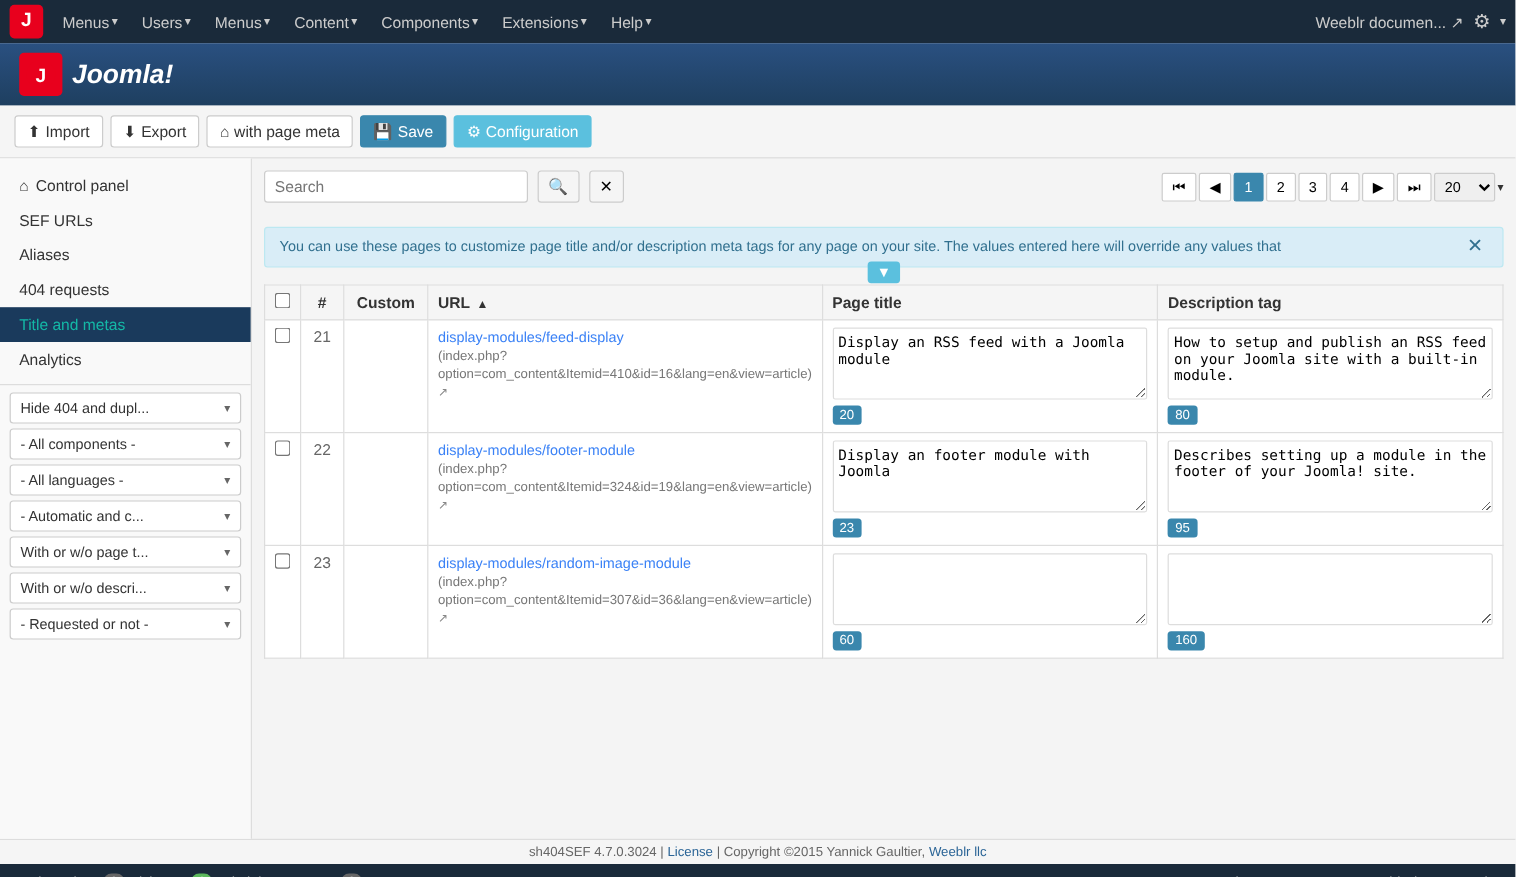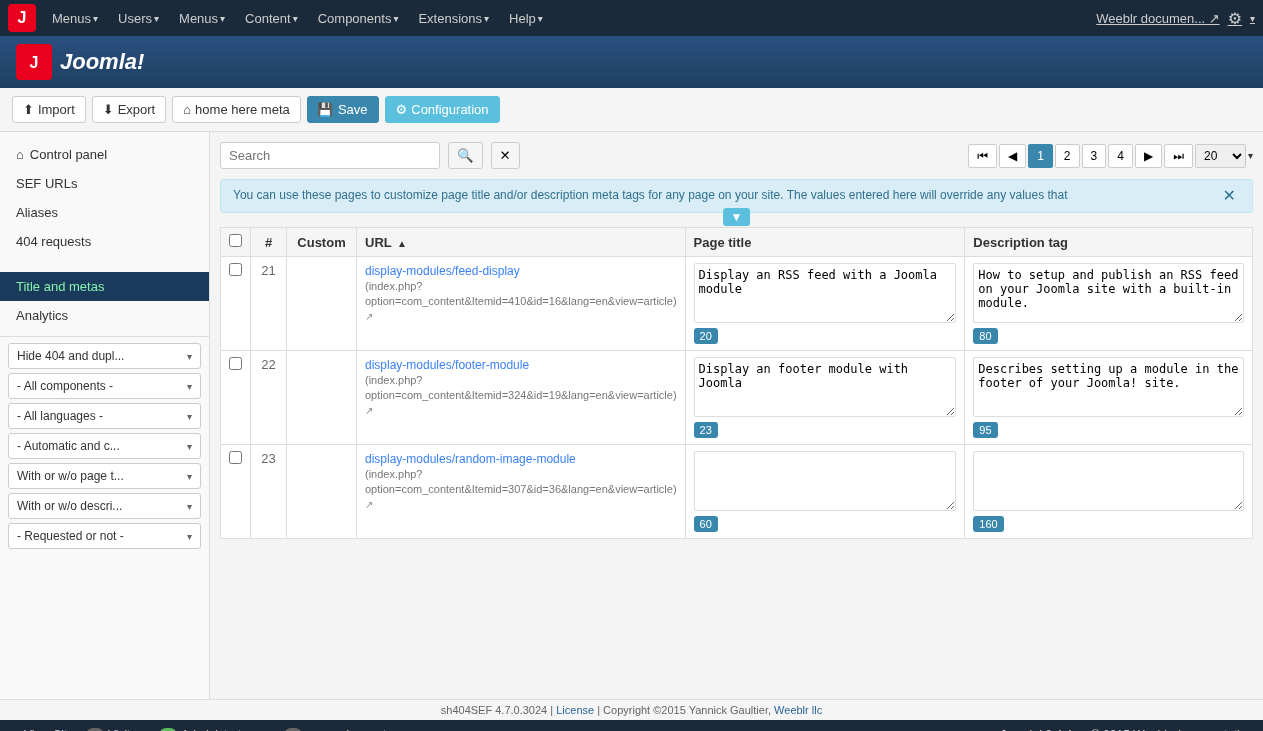--- a/index.html
+++ b/index.html
@@ -26,21 +26,21 @@
     }
     .top-nav .nav-item {
       color: #ccc;
       padding: 4px 8px;
       cursor: pointer;
       font-size: 13px;
       display: flex; align-items: center; gap: 2px;
       white-space: nowrap;
     }
     .top-nav .nav-spacer { flex: 1; }
-    .top-nav .nav-right { display: flex; align-items: center; gap: 8px; color: #ccc; font-size: 13px; text-decoration: underline; }
+    .top-nav .nav-right { display: flex; align-items: center; gap: 8px; color: #ccc; font-size: 13px; }
     .caret { font-size: 10px; }
 
     
     .header-bar {
       background: linear-gradient(180deg, #2a5080 0%, #1e3f60 100%);
       color: white;
       display: flex;
       align-items: center;
       justify-content: space-between;
       padding: 0 16px;
@@ -100,21 +100,21 @@
       padding-top: 8px;
       overflow-y: auto;
     }
     .sidebar-item {
       padding: 7px 16px;
       cursor: pointer;
       color: #333;
       display: flex; align-items: center; gap: 6px;
       font-size: 13px;
     }
-    .sidebar-item.active { background: #1a3a5c; color: #86efac; margin-top: 16px; }
+    .sidebar-item.active { background: #1a3a5c; color: #14b8a6; }
     .sidebar-divider { height: 1px; background: #ddd; margin: 6px 0; }
     .sidebar-filter-btn {
       margin: 4px 8px;
       width: calc(100% - 16px);
       display: flex;
       align-items: center;
       justify-content: space-between;
       padding: 5px 8px;
       border: 1px solid #ccc;
       border-radius: 3px;
@@ -130,21 +130,21 @@
       flex: 1;
       overflow-y: auto;
       padding: 10px;
     }
 
     
     .search-bar {
       display: flex;
       align-items: center;
       gap: 8px;
-      margin-bottom: 10px;
+      margin-bottom: 20px;
     }
     .search-input {
       width: 220px;
       padding: 5px 8px;
       border: 1px solid #ccc;
       border-radius: 3px;
       font-size: 13px;
     }
     .search-btn {
       padding: 5px 8px;
@@ -348,21 +348,21 @@
   <button class="btn">
     <span>⬆</span>
     <span>Import</span>
   </button>
   <button class="btn">
     <span>⬇</span>
     <span>Export</span>
   </button>
   <button class="btn">
     <span>⌂</span>
-    <span>home here meta</span>
+    <span>with page meta</span>
   </button>
   <button class="btn btn-primary">
     <span>💾</span>
     <span>Save</span>
   </button>
   <button class="btn btn-info">
     <span>⚙</span>
     <span>Configuration</span>
   </button>
 </div>

